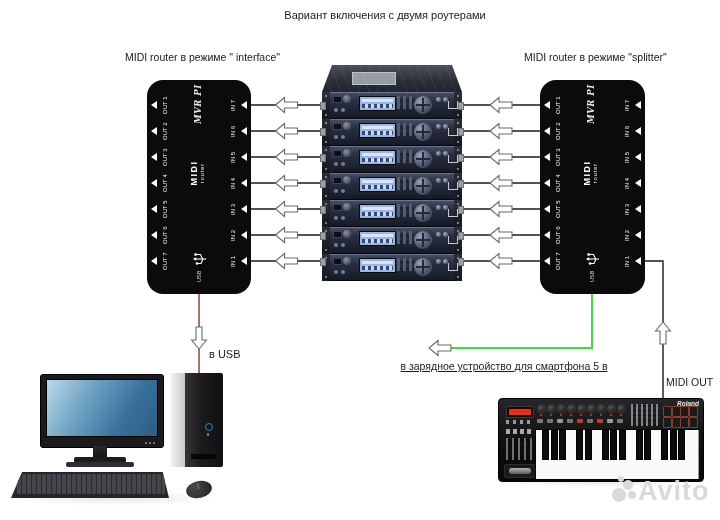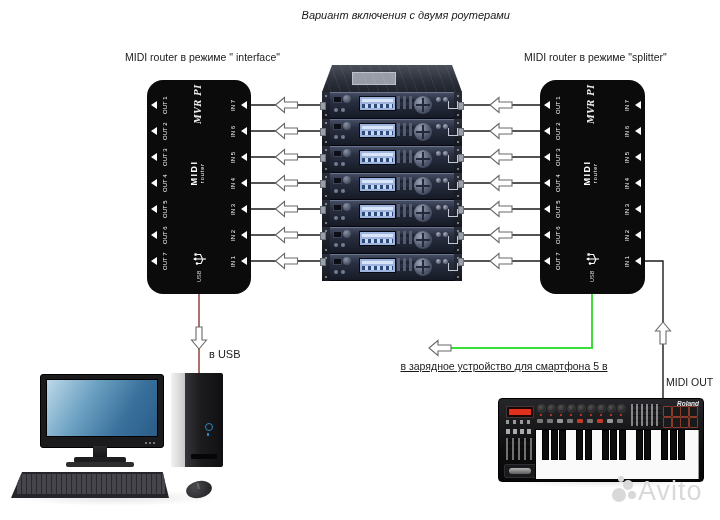--- a/index.html
+++ b/index.html
@@ -2,21 +2,21 @@
 <html><head>
 <meta charset="utf-8">
 <style>
   html,body{margin:0;padding:0;background:#fff;}
   #canvas{position:relative;width:720px;height:520px;background:#fff;overflow:hidden;
           font-family:"Liberation Sans",sans-serif;color:#1a1a1a;}
   #wires{position:absolute;left:0;top:0;width:720px;height:520px;}
   .wire{stroke:#1b1b1b;stroke-width:1.4;}
   .blockarrow{fill:#ffffff;stroke:#6a6a6a;stroke-width:1.1;stroke-linejoin:miter;}
 
-  .title{position:absolute;left:260px;top:9px;width:250px;text-align:right;font-size:11px;font-style:italic;}
+  .title{position:absolute;left:260px;top:9px;width:250px;text-align:center;font-size:11px;}
   .caption{position:absolute;top:51px;font-size:10.5px;white-space:nowrap;}
   #capL{left:125px;} #capR{left:524px;}
 
   
   .router{position:absolute;top:80px;height:214px;background:#0b0b0b;border-radius:16px;}
   #routerL{left:147px;width:104px;} #routerR{left:540px;width:105px;}
   .vtext{writing-mode:vertical-rl;transform:rotate(180deg);text-align:center;}
   .brand{position:absolute;left:30px;top:18px;width:44px;height:12px;transform:rotate(-90deg);
          font:italic 600 8.5px "DejaVu Serif",serif;color:#e9e9e9;letter-spacing:.5px;text-align:center;}
   .mlogo{position:absolute;left:30px;top:84px;width:44px;height:18px;transform:rotate(-90deg);
@@ -132,21 +132,21 @@
        background-image:repeating-linear-gradient(90deg,#8a8a8a 0 2px,transparent 2px 6px),
                         repeating-linear-gradient(0deg,#0a0a0a 0 3px,transparent 3px 6px);}
   .s-bend{left:5px;top:65px;width:30px;height:12px;background:#1a1a1c;border-radius:2px;border:1px solid #2e2e32;}
   .s-bend::after{content:'';position:absolute;inset:3px 4px;background:linear-gradient(#b5b5b5,#5c5c5c);border-radius:3px;}
   .s-keys{left:36px;top:30px;width:162px;height:49px;background:#fafafa;border:1px solid #050505;}
   .wkey{position:absolute;top:0;height:100%;border-right:1px solid #9a9a9a;background:#fafafa;}
   .bkey{position:absolute;top:0;width:5px;height:28px;background:#0c0c0c;border:1px solid #000;z-index:2;}
 
   
   .wm{position:absolute;left:612px;top:474px;height:38px;color:#d9d9d9;z-index:10;}
-  .wm .wtxt{position:absolute;left:26px;top:2px;font-size:27px;font-weight:normal;letter-spacing:1px;}
+  .wm .wtxt{position:absolute;left:26px;top:2px;font-size:27px;font-weight:bold;letter-spacing:1px;}
   .wm i{position:absolute;border-radius:50%;background:#d9d9d9;}
   .wm .c1{left:0;top:14px;width:14px;height:14px;}
   .wm .c2{left:11px;top:6px;width:10px;height:10px;}
   .wm .c3{left:16px;top:17px;width:8px;height:8px;}
   .wm .c4{left:6px;top:2px;width:6px;height:6px;}
 </style>
 </head>
 <body>
 
 <div id="canvas">

